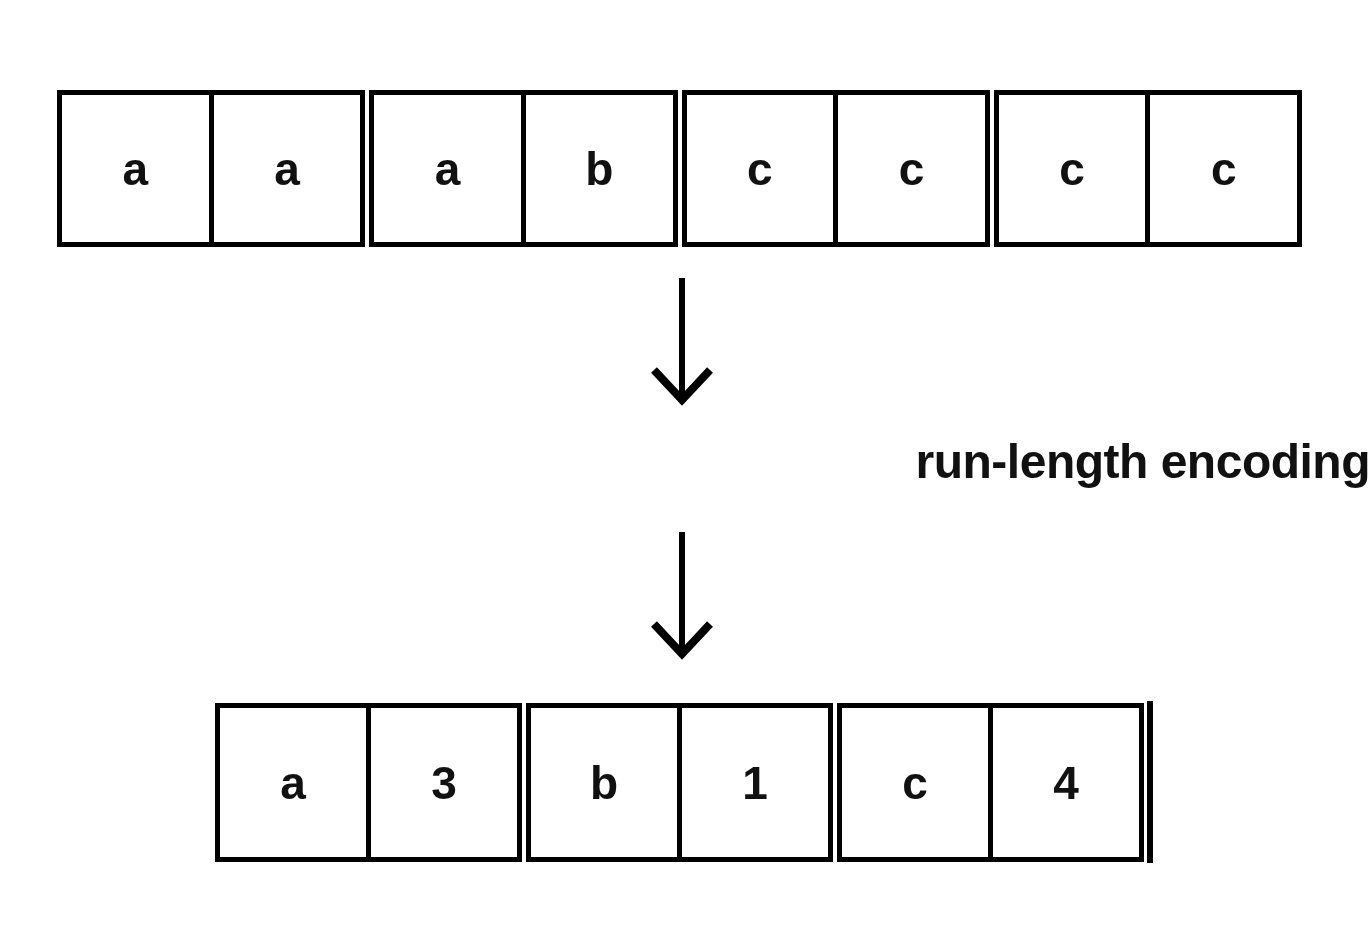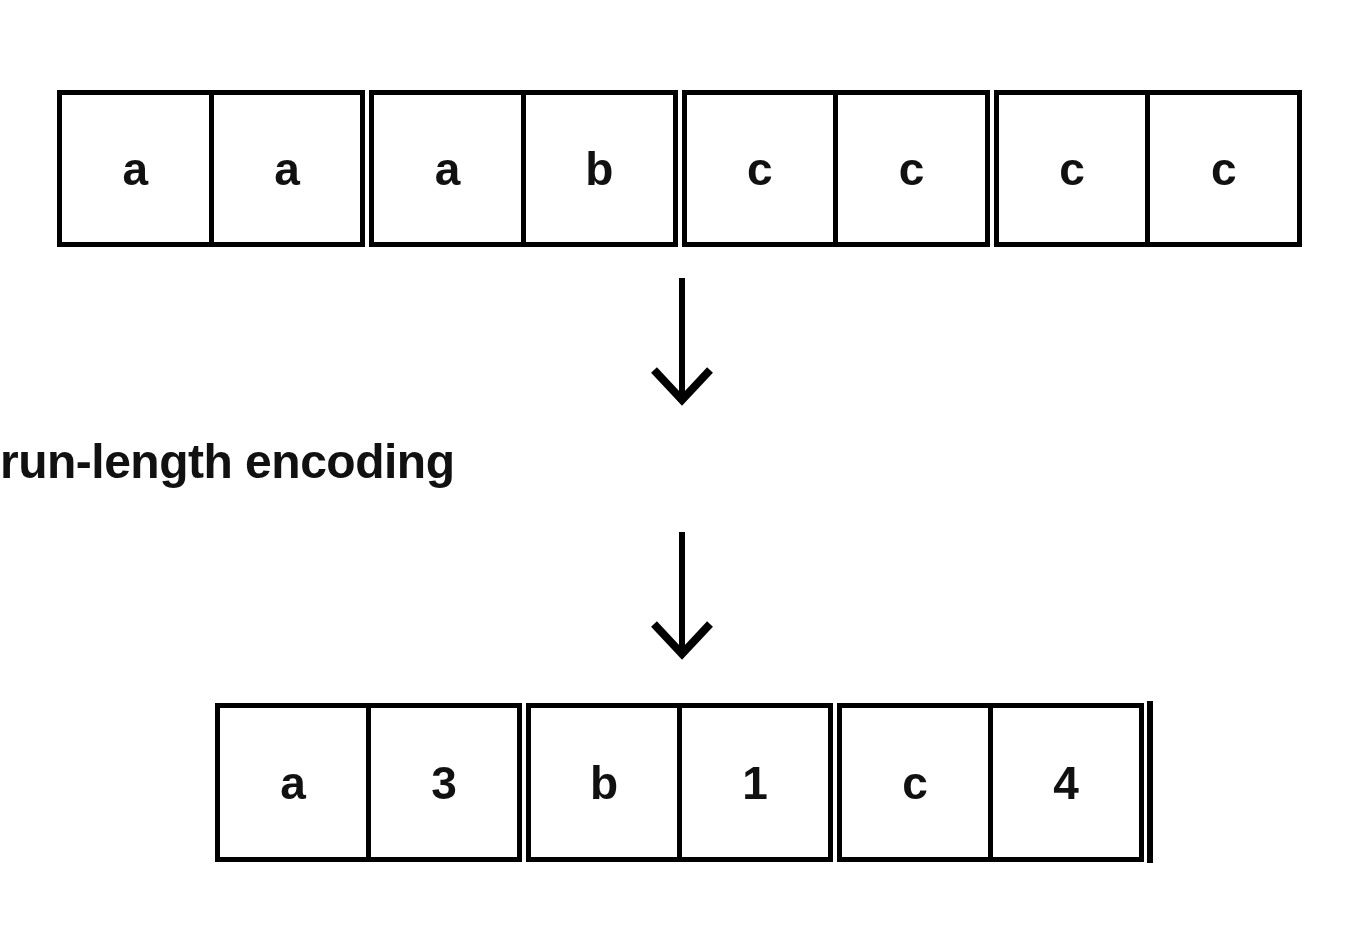--- a/index.html
+++ b/index.html
@@ -45,21 +45,21 @@
   .arrow-1 { top: 276px; }
   .arrow-2 { top: 530px; }
   .arrow line, .arrow polyline { stroke: var(--ink, #000); }
   .process-label {
     position: absolute;
     left: 0;
     top: 430px;
     width: 100%;
     height: 64px;
     line-height: 64px;
-    text-align: left;
+    text-align: right;
     font-weight: bold;
     font-size: 48px;
     letter-spacing: -0.5px;
     color: var(--text, #111111);
   }
   .edge-line {
     position: absolute;
     left: 1147px;
     top: 701px;
     width: 6px;

